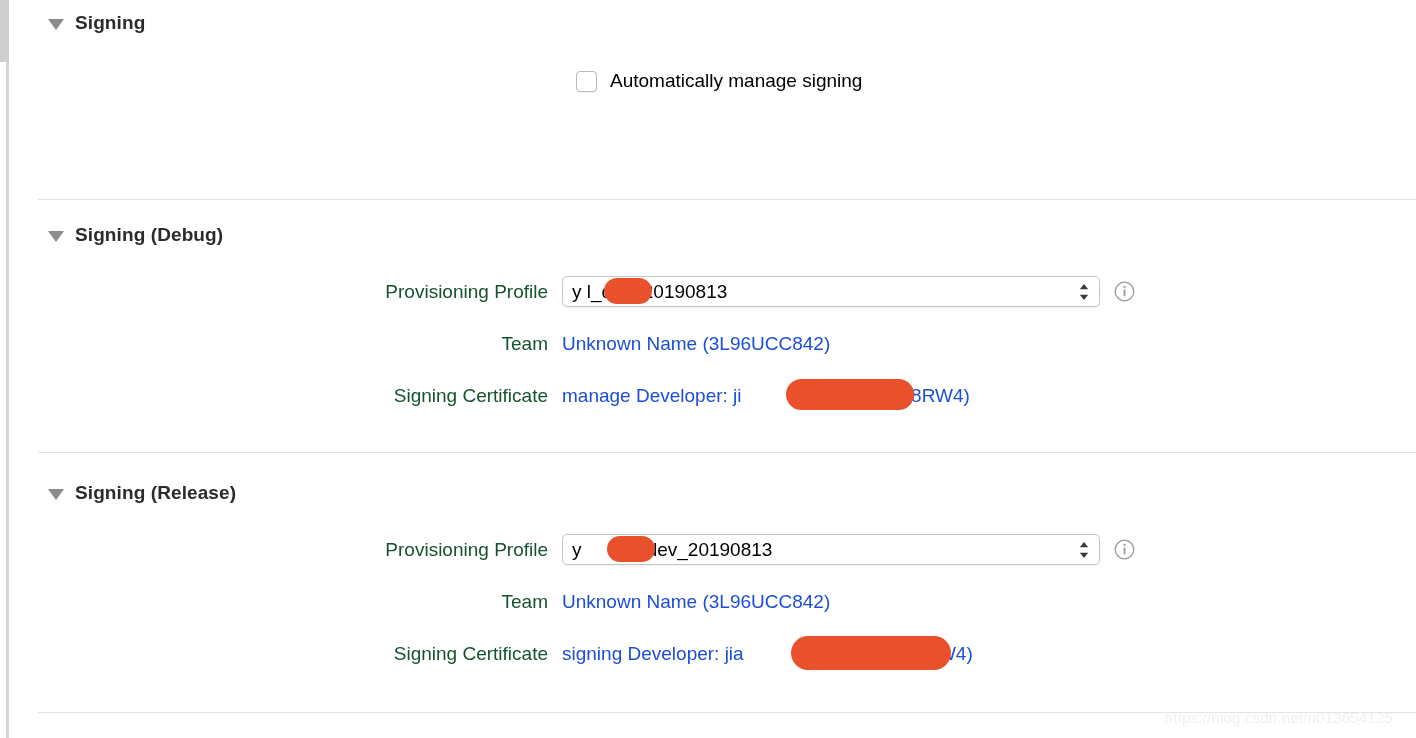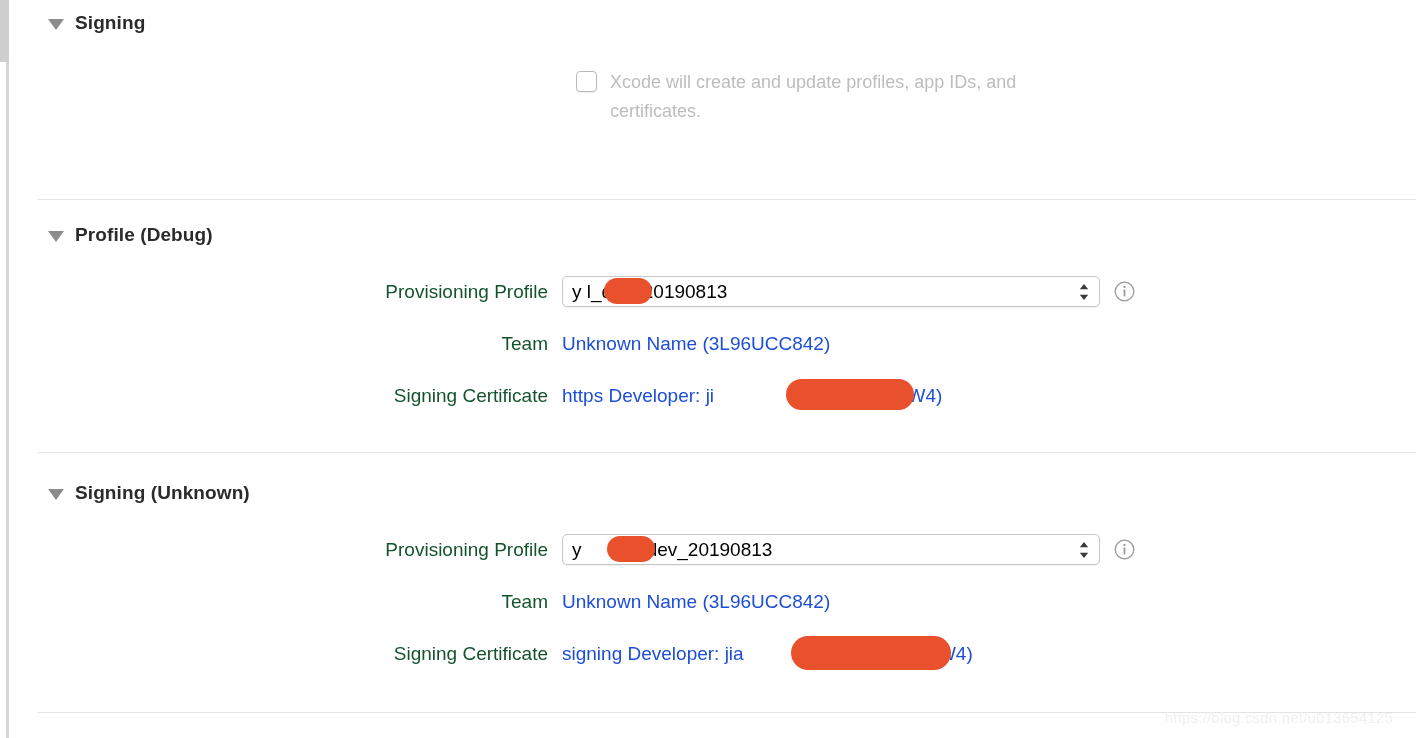--- a/index.html
+++ b/index.html
@@ -202,29 +202,29 @@
 </div>
 
 <div class="section-header" style="left:48px; top:12px;">
   <span class="disclosure-triangle"></span>
   <span class="section-title">Signing</span>
 </div>
 
 <div class="checkbox-row">
   <span class="checkbox-box"></span>
   <span class="checkbox-texts">
-    <span class="checkbox-hint">Xcode will create and update profiles, app IDs, and certificates.</span>
+    <span class="checkbox-label">Automatically manage signing</span>
   </span>
 </div>
 
 <div class="separator" style="top:199px;"></div>
 
 <div class="section-header" style="left:48px; top:224px;">
   <span class="disclosure-triangle"></span>
-  <span class="section-title">Profile (Debug)</span>
+  <span class="section-title">Signing (Debug)</span>
 </div>
 
 <div class="row" style="left:357px; top:276px;">
   <span class="row-label">Provisioning Profile</span>
   <span class="popup-button">
     <span class="popup-text">y        l_dev_20190813</span>
     <span class="popup-stepper">
       <svg width="12" height="20" viewBox="0 0 12 20">
         <path d="M6 2 L10.2 7.2 L1.8 7.2 Z" fill="#3b3b3b"></path>
         <path d="M6 18 L10.2 12.8 L1.8 12.8 Z" fill="#3b3b3b"></path>
@@ -241,31 +241,31 @@
 </div>
 
 <div class="row" style="left:357px; top:333px;">
   <span class="row-label">Team</span>
   <span class="row-value">Unknown Name (3L96UCC842)</span>
 </div>
 
 <div class="row" style="left:357px; top:385px;">
   <span class="row-label">Signing Certificate</span>
   <span class="row-value">
-    <span>https Developer: ji</span>
+    <span>manage Developer: ji</span>
     <span style="display:inline-block;width:122px;"></span>
     <span>V64D8RW4)</span>
   </span>
 </div>
 
 <div class="separator" style="top:452px;"></div>
 
 <div class="section-header" style="left:48px; top:482px;">
   <span class="disclosure-triangle"></span>
-  <span class="section-title">Signing (Unknown)</span>
+  <span class="section-title">Signing (Release)</span>
 </div>
 
 <div class="row" style="left:357px; top:534px;">
   <span class="row-label">Provisioning Profile</span>
   <span class="popup-button">
     <span class="popup-text">
       <span>y</span>
       <span style="display:inline-block;width:44px;"></span>
       <span>_dev_20190813</span>
     </span>

